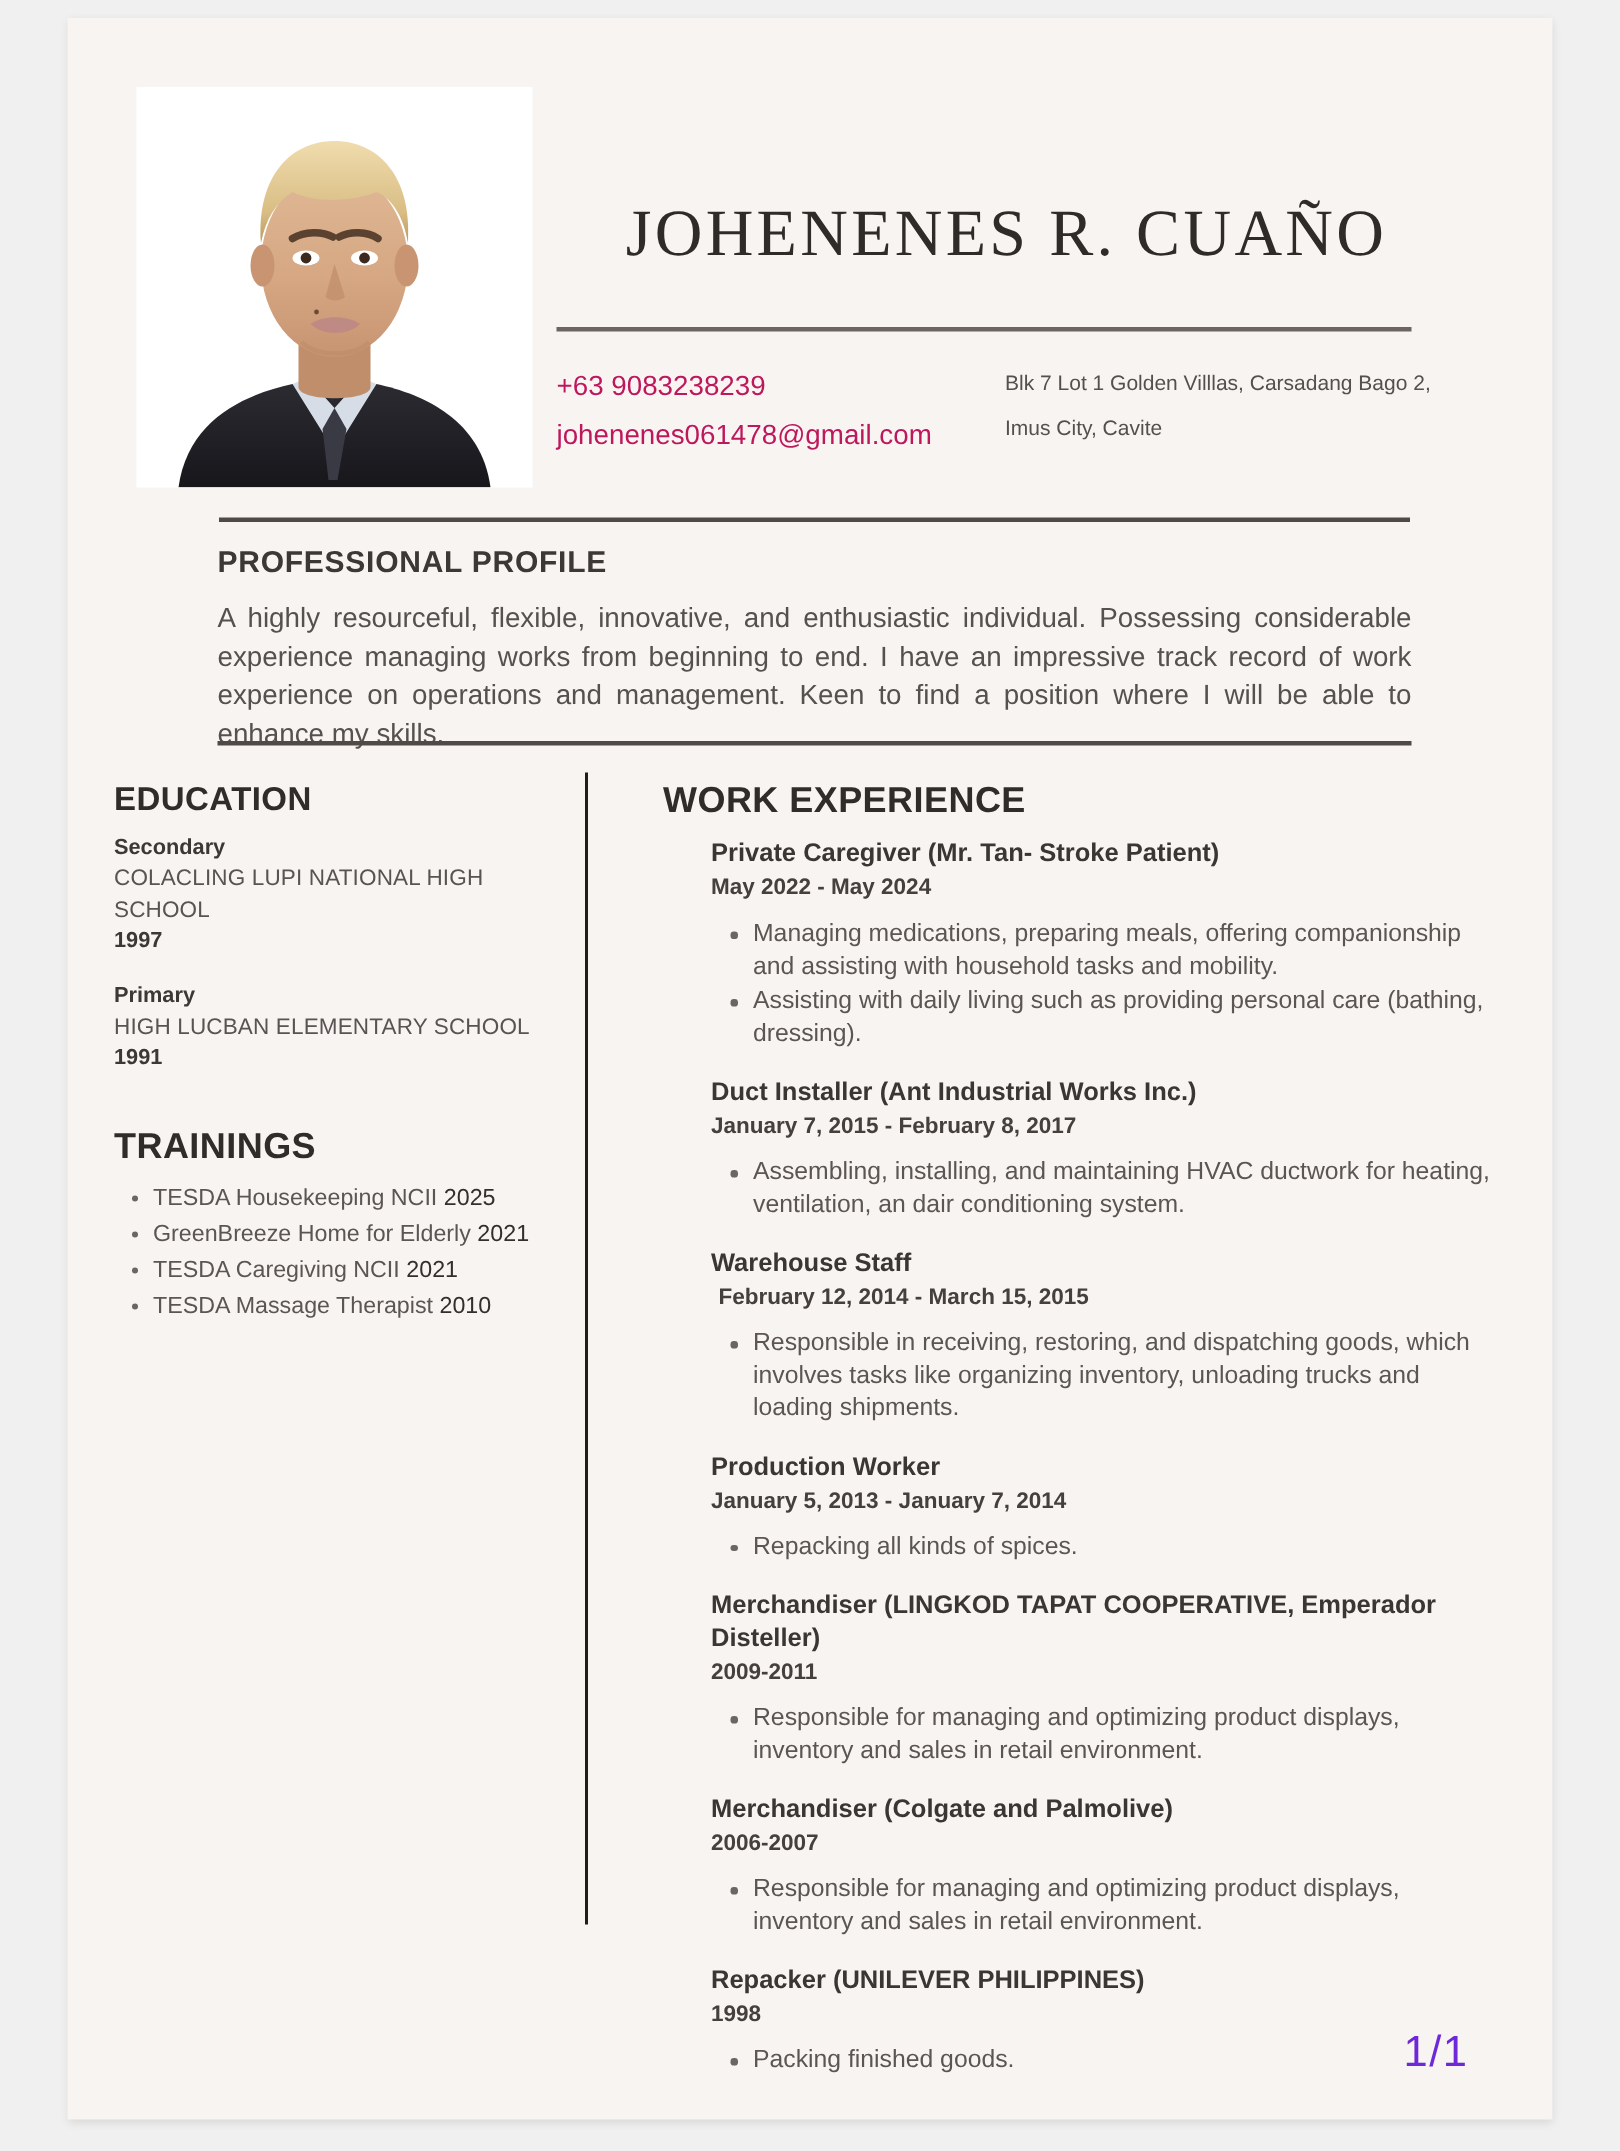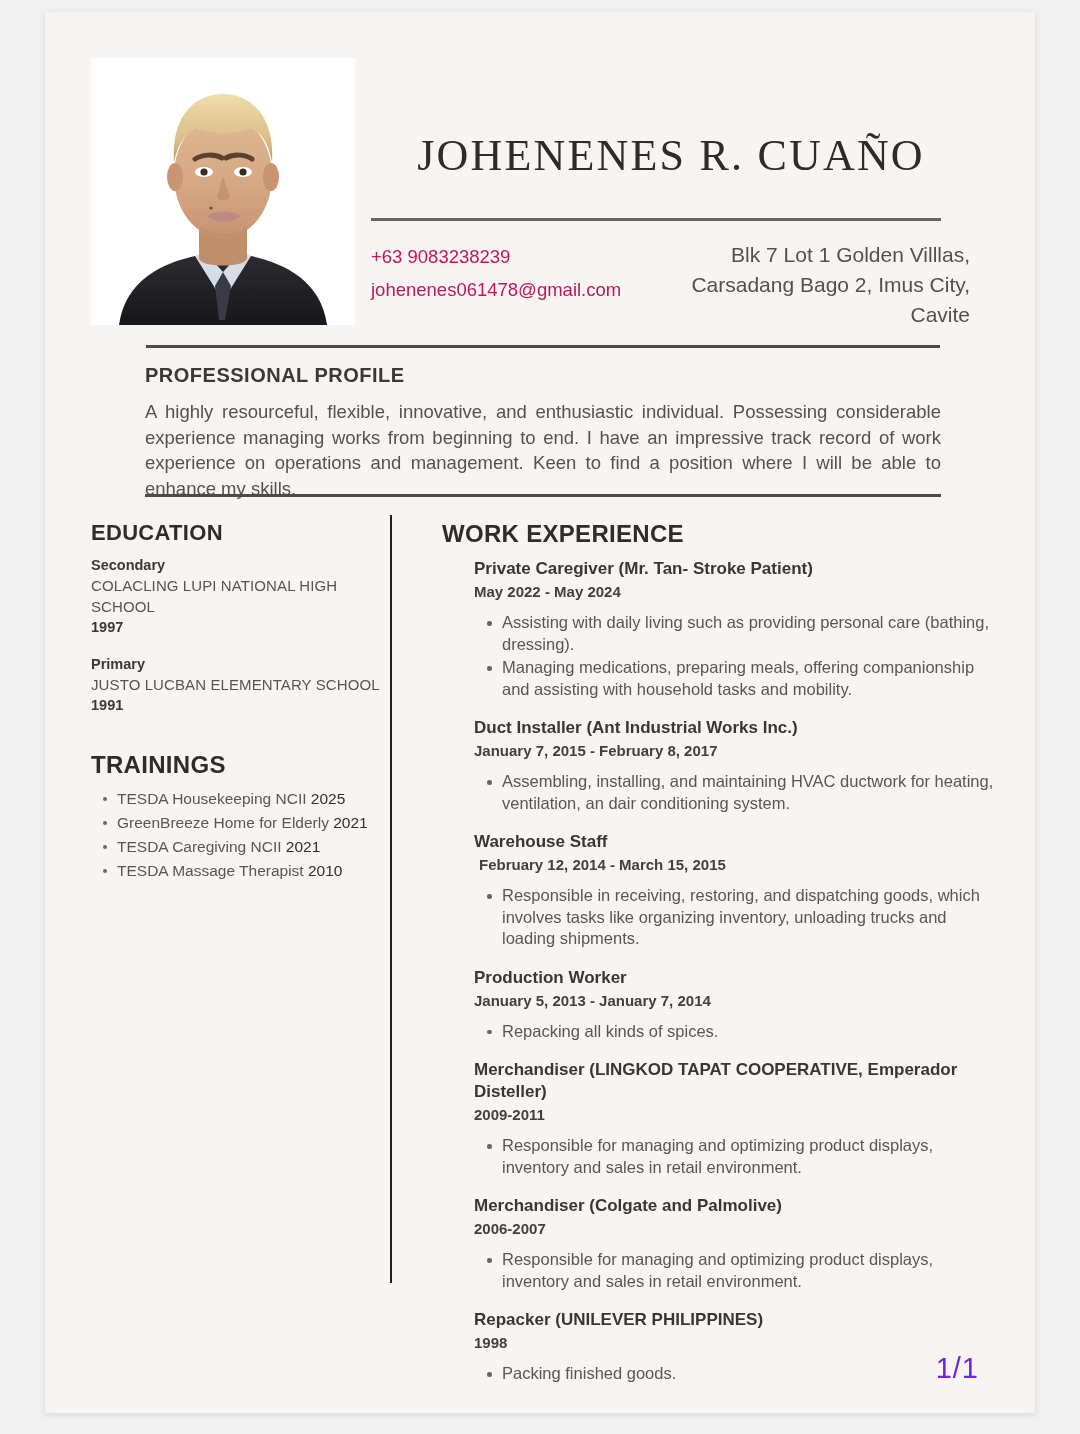--- a/index.html
+++ b/index.html
@@ -73,23 +73,22 @@
     color: #be185d;
     font-size: 18.5px;
     line-height: 33px;
   }
   .contact-right {
     position: absolute;
     left: 625px;
     top: 228px;
     width: 300px;
     color: #54504e;
-    font-size: 21px;
+    font-size: 14px;
     line-height: 30px;
-    text-align: right;
   }
 
   .rule-top-wide {
     position: absolute;
     left: 101px;
     top: 333px;
     width: 794px;
     height: 3px;
     background: #4f4a47;
   }
@@ -129,21 +128,21 @@
     position: absolute;
     left: 345px;
     top: 503px;
     width: 2px;
     height: 768px;
     background: #201d1b;
   }
 
   .col-left {
     position: absolute;
-    left: 46px;
+    left: 31px;
     top: 508px;
     width: 300px;
   }
   .col-right {
     position: absolute;
     left: 397px;
     top: 508px;
     width: 555px;
   }
 
@@ -342,21 +341,21 @@
 
     <div class="sec-title">EDUCATION</div>
     <div>
       <div class="edu-item">
         <div class="edu-level">Secondary</div>
         <div class="edu-school">COLACLING LUPI NATIONAL HIGH SCHOOL</div>
         <div class="edu-year">1997</div>
       </div>
       <div class="edu-item">
         <div class="edu-level">Primary</div>
-        <div class="edu-school">JUSTO LUCBAN ELEMENTARY SCHOOL</div>
+        <div class="edu-school">HIGH LUCBAN ELEMENTARY SCHOOL</div>
         <div class="edu-year">1991</div>
       </div>
     </div>
 
     <div class="sec-title big trainings-title">TRAININGS</div>
     <ul class="tlist">
       <li>
         <span>TESDA Housekeeping NCII</span>
         <b>2025</b>
       </li>
@@ -375,22 +374,22 @@
     </ul>
   </div>
 
   <div class="col-right">
     <div class="sec-title big">WORK EXPERIENCE</div>
 
     <div class="job">
       <div class="job-title">Private Caregiver (Mr. Tan- Stroke Patient)</div>
       <div class="job-date">May 2022 - May 2024</div>
       <ul class="duties">
+        <li>Managing medications, preparing meals, offering companionship and assisting with household tasks and mobility.</li>
         <li>Assisting with daily living such as providing personal care (bathing, dressing).</li>
-        <li>Managing medications, preparing meals, offering companionship and assisting with household tasks and mobility.</li>
       </ul>
     </div>
 
     <div class="job">
       <div class="job-title">Duct Installer (Ant Industrial Works Inc.)</div>
       <div class="job-date">January 7, 2015 - February 8, 2017</div>
       <ul class="duties">
         <li>Assembling, installing, and maintaining HVAC ductwork for heating, ventilation, an dair conditioning system.</li>
       </ul>
     </div>

